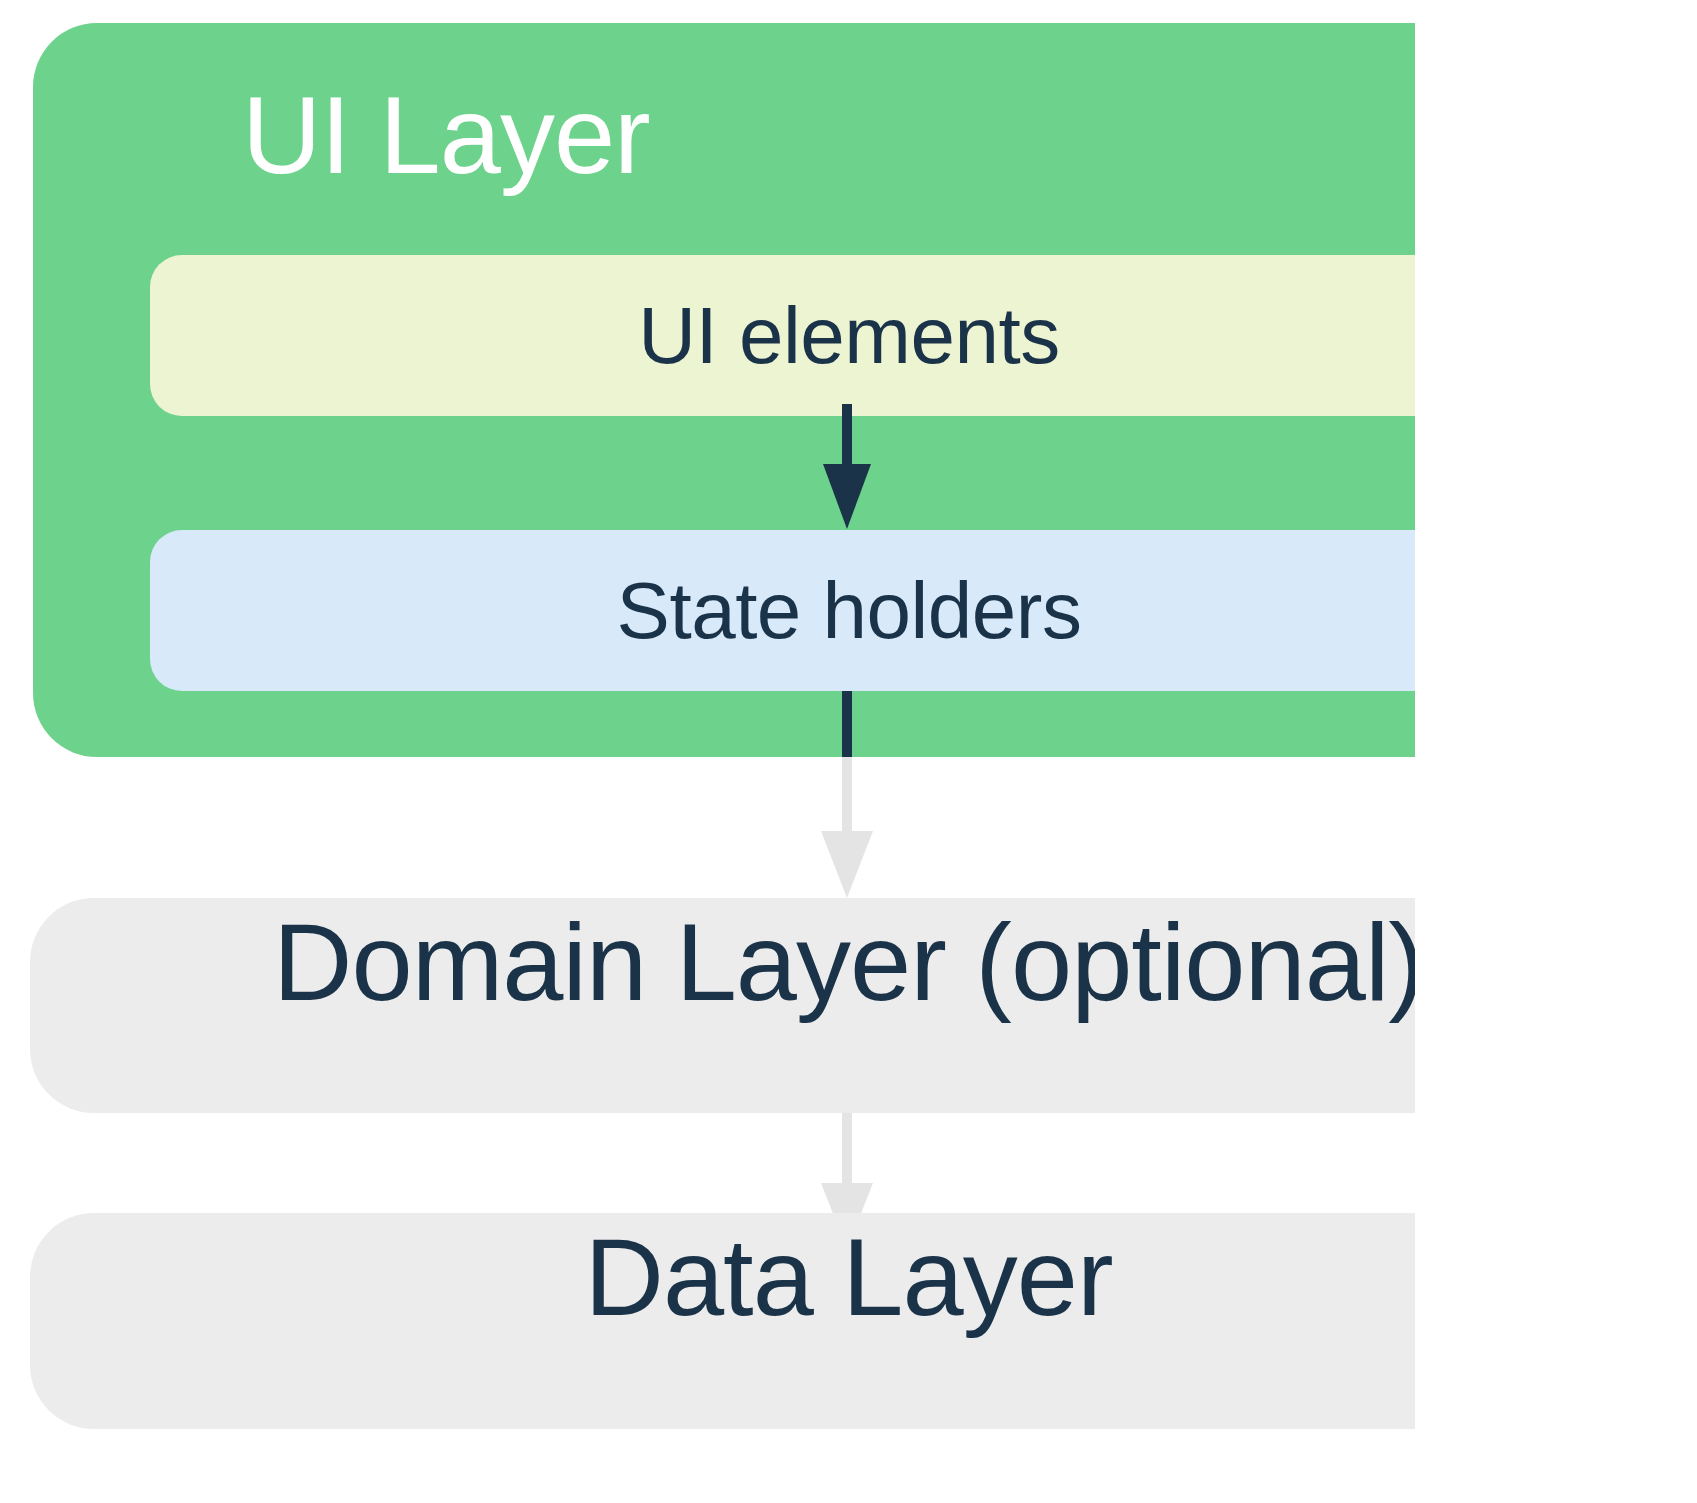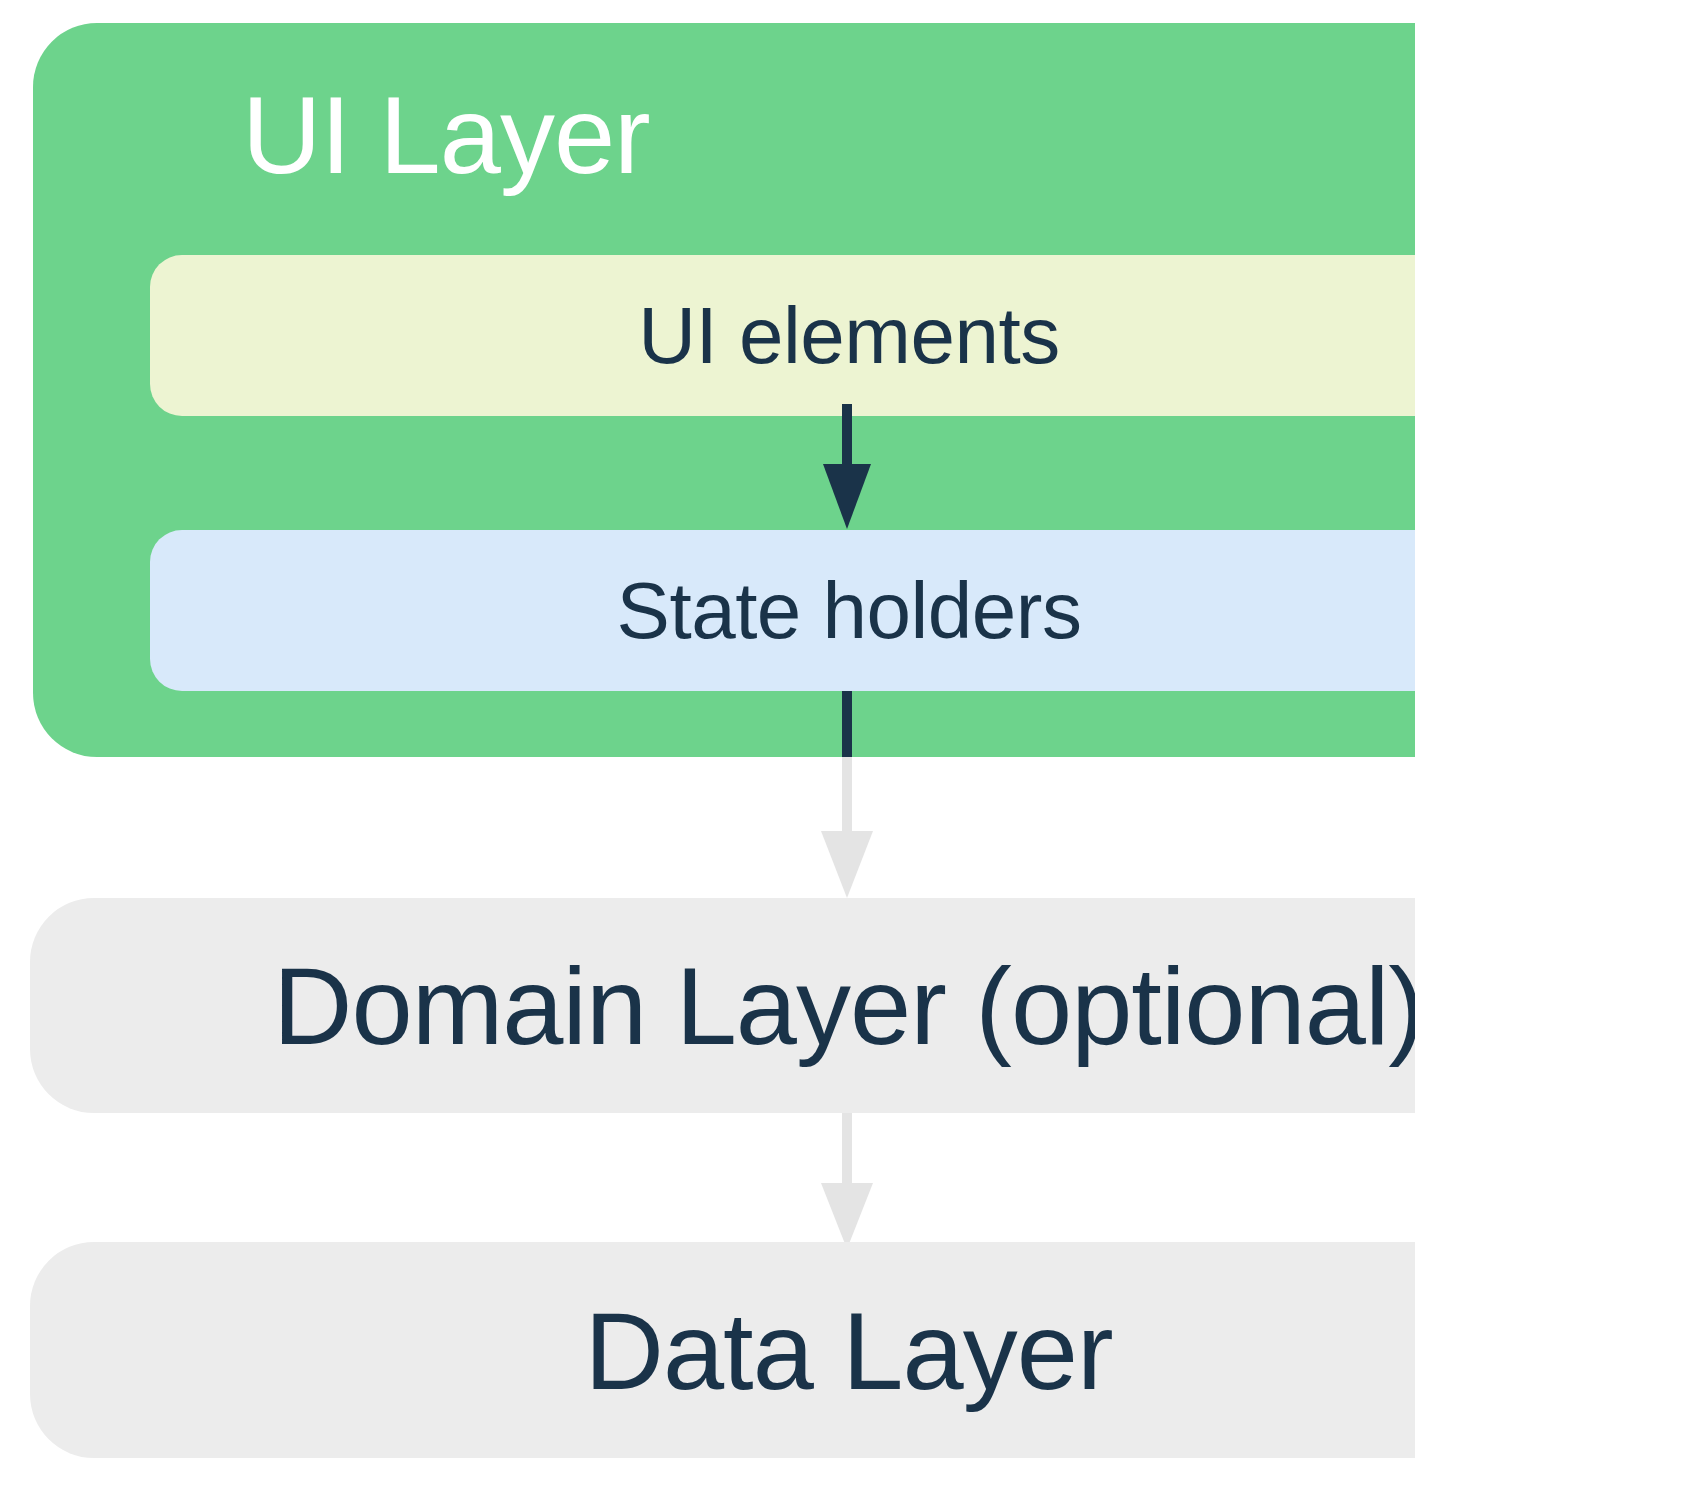--- a/index.html
+++ b/index.html
@@ -62,25 +62,24 @@
   }
   .ui-elements-box { top: 232px; background: var(--paleyellow); }
   .state-holders-box { top: 507px; background: var(--lightblue); text-align: center; }
   .gray-box {
     position: absolute;
     left: 30px;
     width: 1637px;
     background: var(--graybox);
     border-radius: 64px;
     display: flex;
-    align-items: center;
     justify-content: center;
   }
   .domain-box { top: 898px; height: 215px; }
-  .data-box { top: 1242px; height: 216px; }
+  .data-box { top: 1213px; height: 216px; }
   .arrow-svg { position: absolute; display: block; }
 </style>
 </head>
 <body>
 
 <div class="canvas">
 
   <div class="ui-layer-box">
     <div class="ui-layer-title">UI Layer</div>
 

